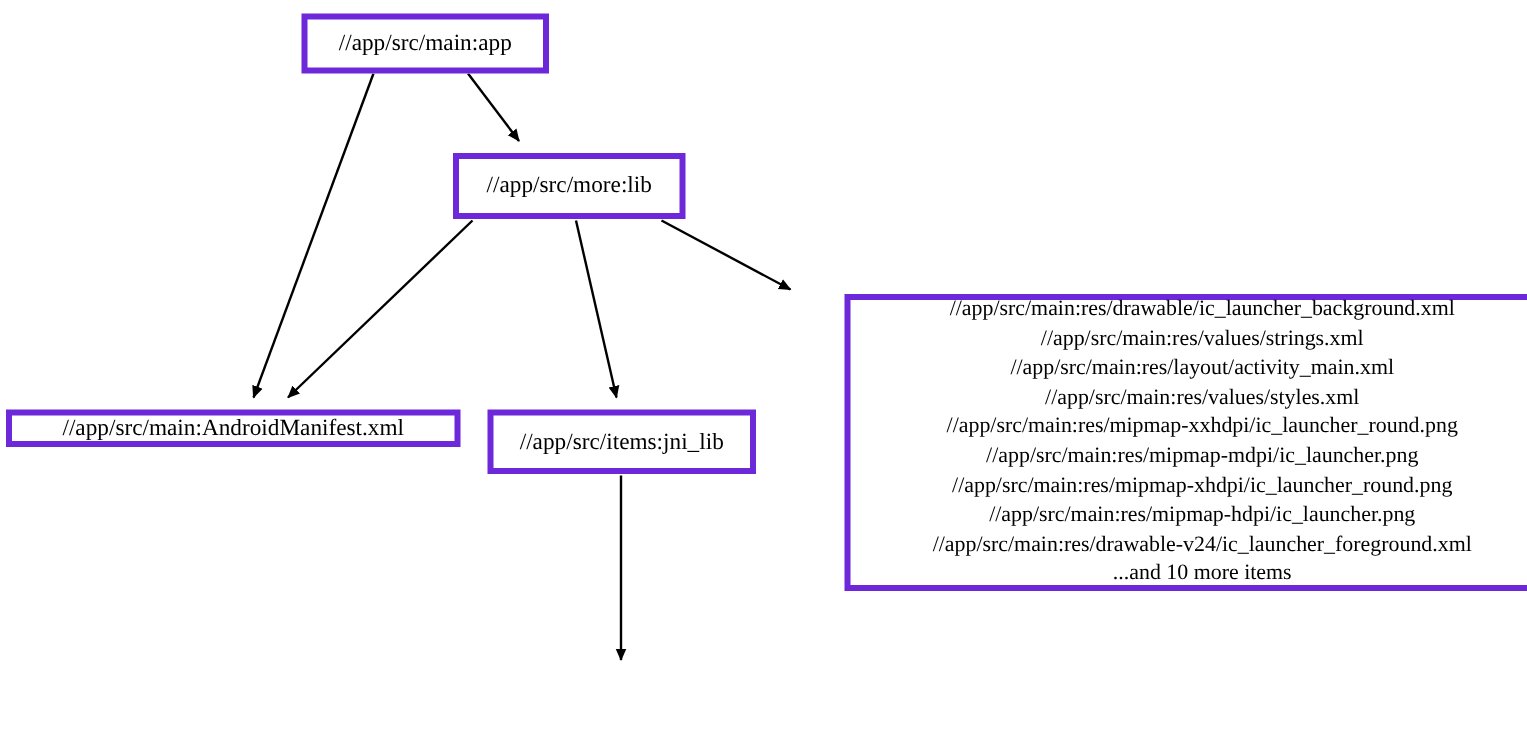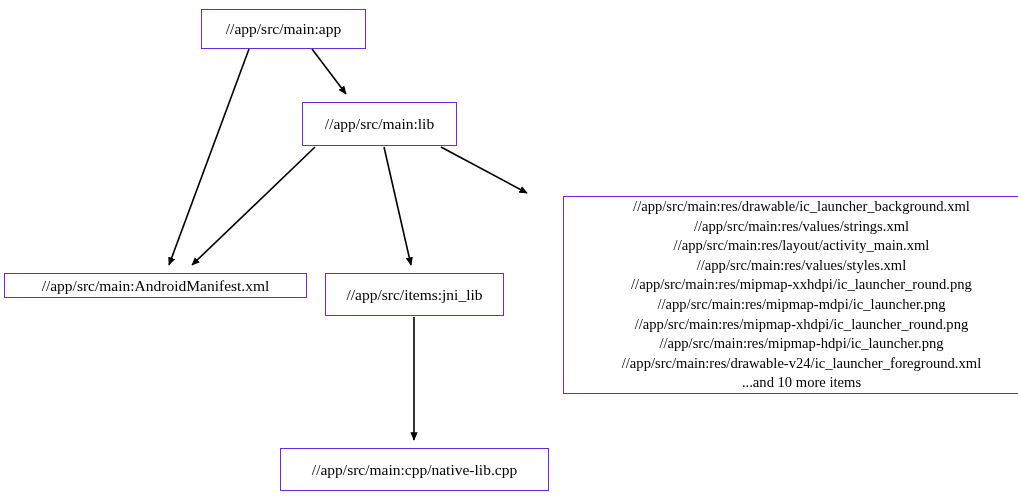--- a/index.html
+++ b/index.html
@@ -19,21 +19,21 @@
     position: absolute;
     left: 0;
     top: 0;
     width: 1018px;
     height: 496px;
     pointer-events: none;
   }
   .node {
     position: absolute;
     box-sizing: border-box;
-    border: 1px solid #6d28d9;
+    border: 4px solid #6d28d9;
     background: #ffffff;
     display: flex;
     align-items: center;
     justify-content: center;
     text-align: center;
     color: #000000;
     font-size: 15.5px;
     line-height: 1.0;
     white-space: pre;
   }
@@ -79,21 +79,21 @@
     <path d="M 441 147 L 527 193" stroke="#000000" stroke-width="1.6" fill="none" marker-end="url(#arrow)"></path>
 
     <path d="M 414 317 L 414 440" stroke="#000000" stroke-width="1.6" fill="none" marker-end="url(#arrow)"></path>
   </svg>
 
   <div class="node" id="node-app">
     <span class="node-label">//app/src/main:app</span>
   </div>
 
   <div class="node" id="node-lib">
-    <span class="node-label">//app/src/main:lib</span>
+    <span class="node-label">//app/src/more:lib</span>
   </div>
 
   <div class="node" id="node-manifest">
     <span class="node-label">//app/src/main:AndroidManifest.xml</span>
   </div>
 
   <div class="node" id="node-jnilib">
     <span class="node-label">//app/src/items:jni_lib</span>
   </div>
 
@@ -103,17 +103,14 @@
 //app/src/main:res/layout/activity_main.xml
 //app/src/main:res/values/styles.xml
 //app/src/main:res/mipmap-xxhdpi/ic_launcher_round.png
 //app/src/main:res/mipmap-mdpi/ic_launcher.png
 //app/src/main:res/mipmap-xhdpi/ic_launcher_round.png
 //app/src/main:res/mipmap-hdpi/ic_launcher.png
 //app/src/main:res/drawable-v24/ic_launcher_foreground.xml
 ...and 10 more items</span>
   </div>
 
-  <div class="node" id="node-nativelib">
-    <span class="node-label">//app/src/main:cpp/native-lib.cpp</span>
-  </div>
 
 </div>
 
 </body></html>

